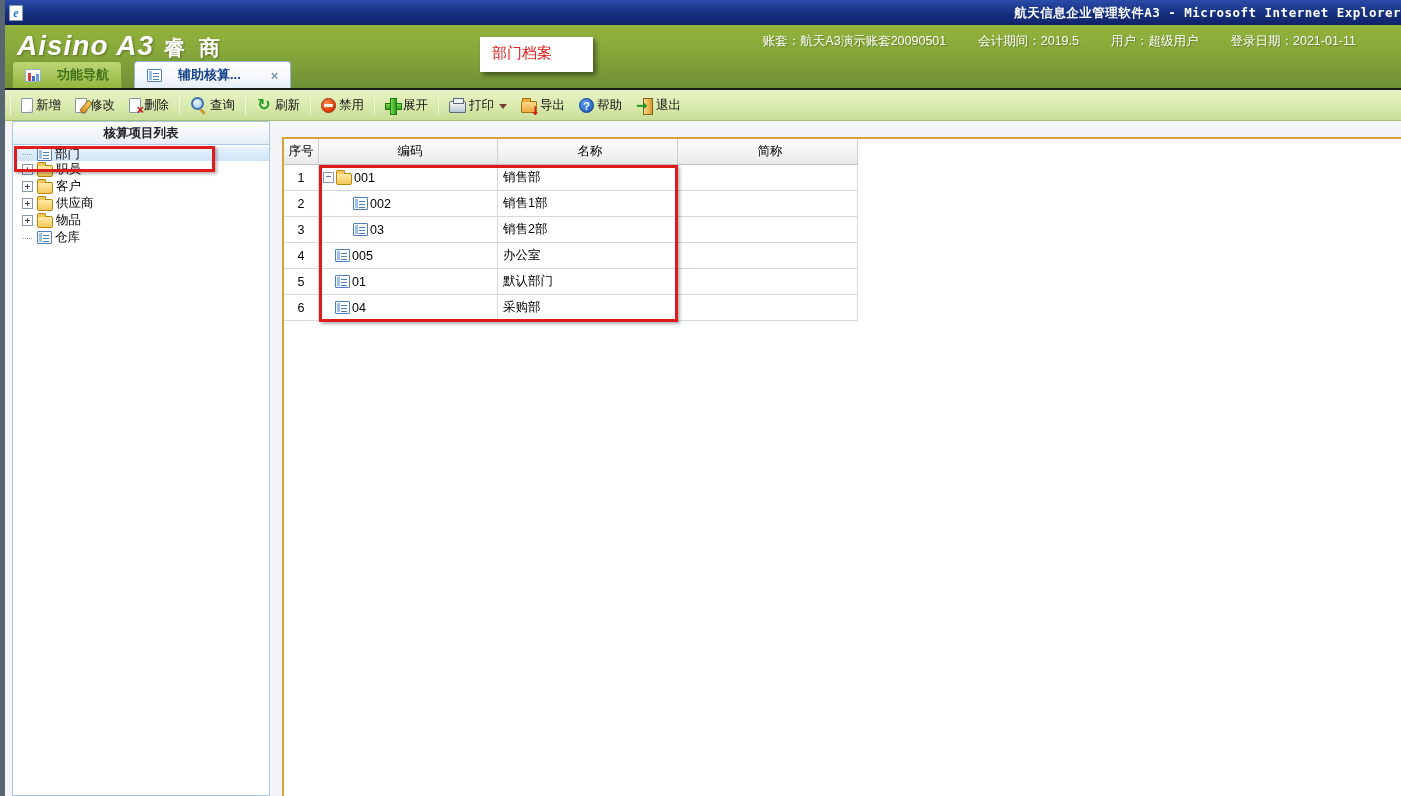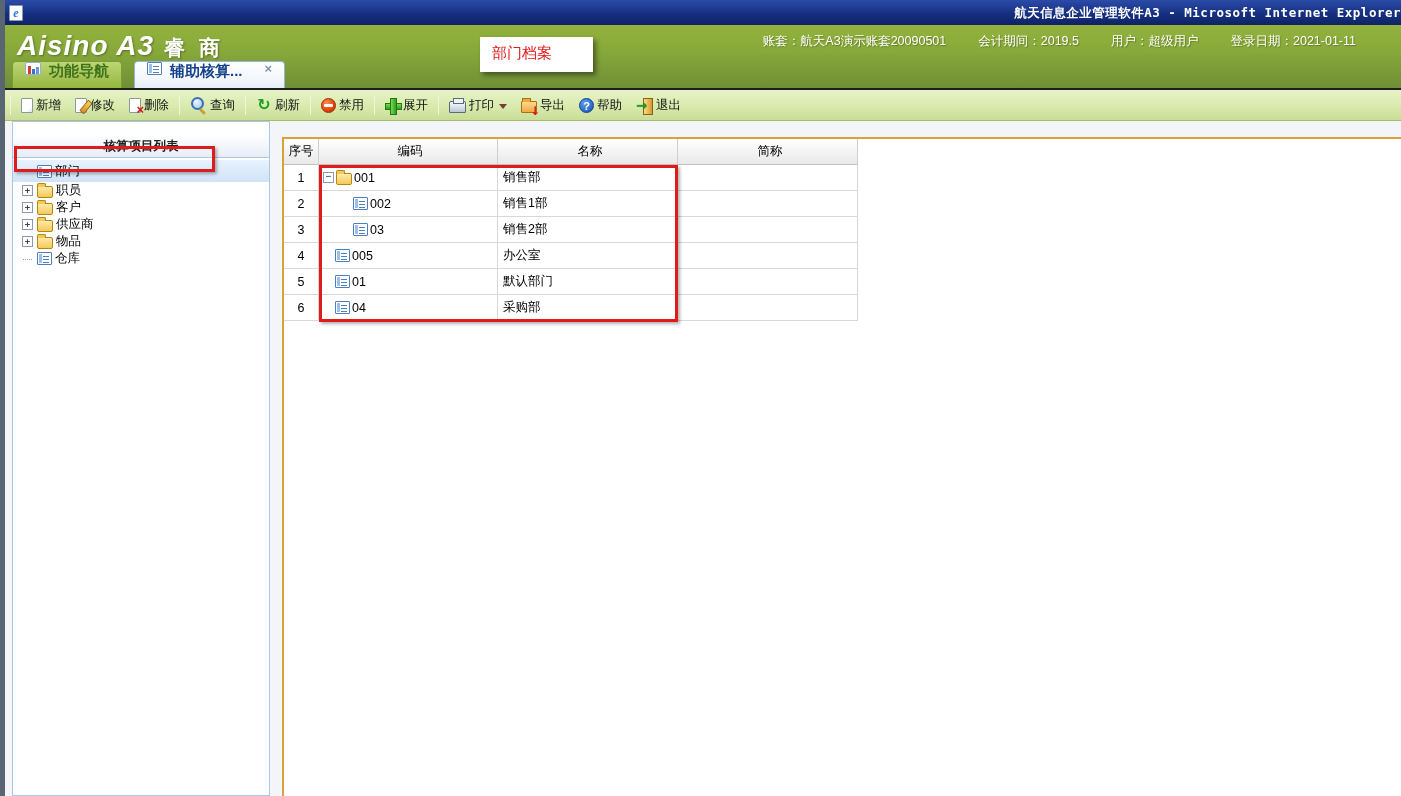--- a/index.html
+++ b/index.html
@@ -18,22 +18,22 @@
   
   .appheader { height:65px; background:linear-gradient(180deg,#93b23e 0%,#88a93a 40%,#6f8f36 100%);
                border-bottom:2px solid #1d1d1d; position:relative; }
   .brand { position:absolute; left:12px; top:6px; color:#fff; display:flex; align-items:baseline; gap:10px;
            text-shadow:1px 1px 2px rgba(60,80,20,.6); }
   .brand-en { font:bold italic 28px/30px "Liberation Sans",sans-serif; letter-spacing:1px; }
   .brand-cn { font:bold 21px/24px "Liberation Sans",sans-serif; letter-spacing:4px; }
   .session-info { position:absolute; right:45px; top:8px; display:flex; gap:32px; color:#fff;
                   font-size:12.5px; text-shadow:1px 1px 1px rgba(60,80,20,.5); white-space:nowrap; }
   .tabstrip { position:absolute; left:7px; bottom:0; display:flex; gap:12px; align-items:flex-end; }
-  .tab { height:27px; display:flex; gap:8px; padding:0 12px;
-         border-radius:4px 4px 0 0; font-size:15px; font-weight:bold; cursor:pointer; }
+  .tab { height:27px; display:flex; align-items:center; gap:16px; padding:0 12px;
+         border-radius:4px 4px 0 0; font-size:13px; font-weight:bold; cursor:pointer; }
   .tab-inactive { background:linear-gradient(180deg,#bcd675 0%,#94b63f 100%);
                   border:1px solid #7a9c33; border-bottom:none; color:#3f701a; }
   .tab-active { background:linear-gradient(180deg,#ffffff 0%,#f2f6fb 70%,#e4edf8 100%);
                 border:1px solid #95b5dc; border-bottom:none; color:#15428b; min-width:140px; }
   .tab-close { color:#8096ab; font:bold 13px/13px "Liberation Sans",sans-serif; margin-left:14px; cursor:pointer; }
   .tab-close::after { content:"×"; }
 
   
   .toolbar { height:31px; background:linear-gradient(180deg,#e7f3c6 0%,#d9eaae 55%,#c9dd96 100%);
              border-bottom:1px solid #a6bb74; display:flex; align-items:center; padding-left:2px; }
@@ -94,25 +94,25 @@
                             font:bold 9px/9px "DejaVu Sans Mono",monospace; text-align:center; color:#444; }
   .i-minusbox { color:#3c6eb4; }
   .i-plusbox::after { content:"+"; }
   .i-minusbox::after { content:"−"; position:relative; top:-1px; }
   .i-dash { width:9px; border-top:1px dotted #9aa4ae; margin-top:1px; }
 
   
   .content { display:flex; height:675px; background:#f3f5f8; }
   .sidebar { width:258px; margin-left:7px; background:#fff; border:1px solid #a9c7e7; position:relative; flex:none; }
   .side-header { height:23px; background:linear-gradient(180deg,#ffffff,#e6edf7);
-                 border-bottom:1px solid #a9c7e7; text-align:center; font:bold 12.5px/23px "Liberation Sans",sans-serif; color:#222;margin-top:13px; }
+                 border-bottom:1px solid #a9c7e7; text-align:center; font:bold 12.5px/23px "Liberation Sans",sans-serif; color:#222; }
   .tree { padding-top:2px; }
   .titem { height:17px; display:flex; align-items:center; gap:3px; padding-left:8px;
            font-size:12.5px; color:#000; cursor:pointer; white-space:nowrap; }
-  .titem-selected { height:22px; background:linear-gradient(180deg,#e8f2fd,#cfe3f8); }
+  .titem-selected { height:14px; background:linear-gradient(180deg,#e8f2fd,#cfe3f8); }
   .tslot { width:13px; display:flex; justify-content:center; flex:none; }
   .splitter { width:12px; background:#f3f5f8; cursor:col-resize; flex:none; }
 
   .main { flex:1; background:#fff; border-left:2px solid #d8a13a; border-top:2px solid #d8a13a; position:relative;margin-top:16px; }
   .grid { width:574px; }
   .grow { display:flex; height:26px; }
   .gcell { border-right:1px solid #d8d8d8; border-bottom:1px solid #d8d8d8; height:26px;
            display:flex; align-items:center; font-size:12.5px; color:#000; overflow:hidden; }
   .ghead .gcell { background:linear-gradient(180deg,#ffffff,#e9e9e9); justify-content:center;
                   border-right:1px solid #cfcfcf; border-bottom:1px solid #c2c2c2; cursor:pointer; }

